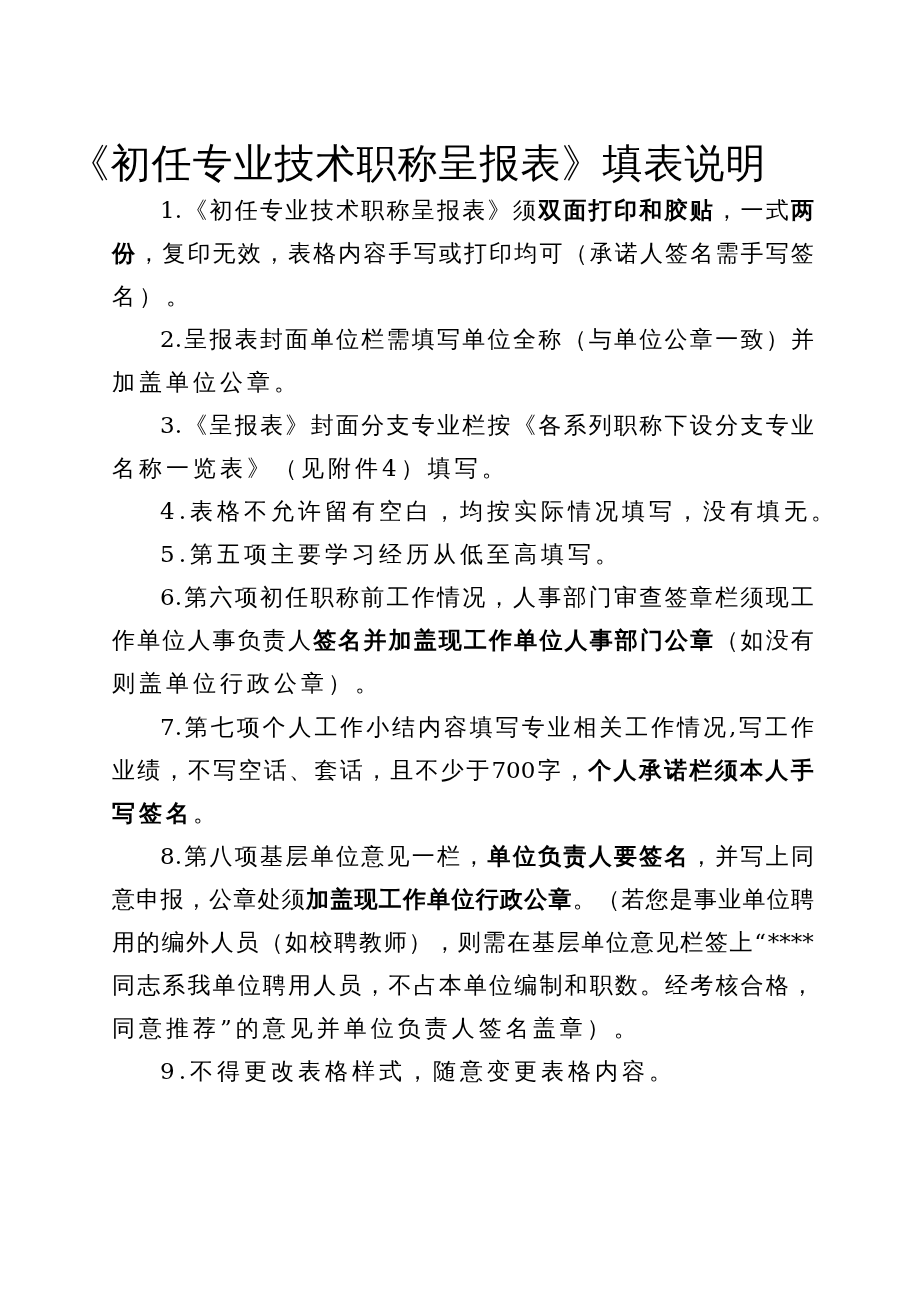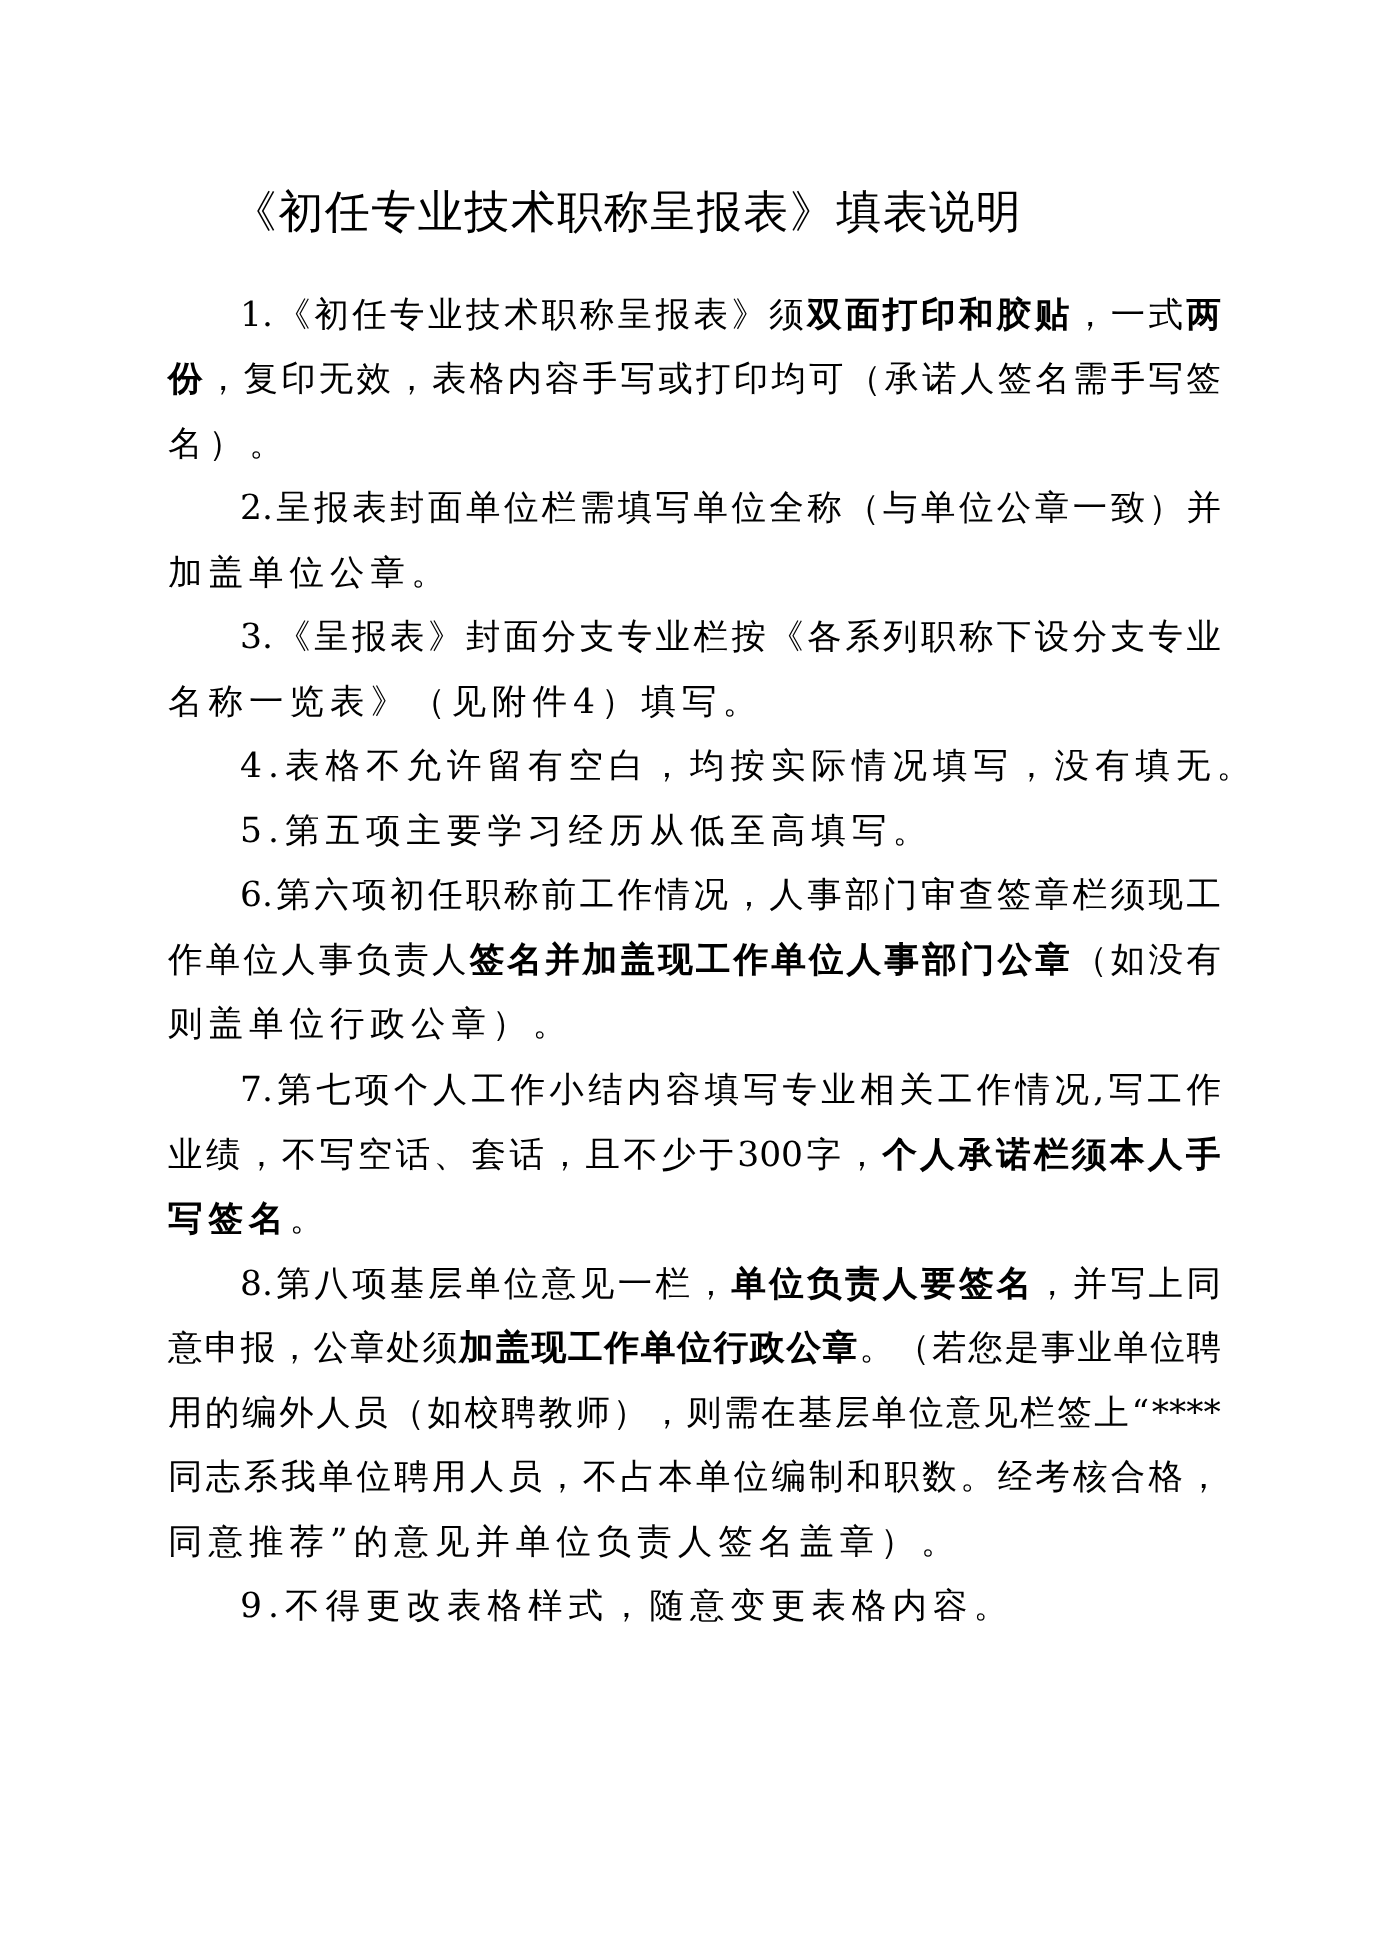--- a/index.html
+++ b/index.html
@@ -3,24 +3,24 @@
 <meta charset="utf-8">
 <style>
   html, body { margin: 0; padding: 0; background: #ffffff; }
   body {
     width: 920px; height: 1302px; position: relative; overflow: hidden;
     font-family: "DejaVu Serif", "Liberation Serif", serif;
     color: #000000;
   }
   .page { position: absolute; left: 0; top: 0; width: 920px; height: 1302px; background: #ffffff; }
   .title {
-    position: absolute; left: 0; top: 116px; width: 836px;
+    position: absolute; left: 0; top: 137px; width: 836px;
     text-align: center;
     font-family: "DejaVu Sans", "Liberation Sans", sans-serif;
-    font-size: 30px; font-weight: normal; letter-spacing: 1px;
+    font-size: 40px; font-weight: normal; letter-spacing: 1px;
     line-height: 52px; white-space: nowrap;
   }
   .line {
     position: absolute; left: 112px; width: 702px; height: 42px;
     font-size: 23px; line-height: 42px; white-space: nowrap;
     display: flex; justify-content: space-between; align-items: center;
   }
   .line.indent { left: 160px; width: 654px; }
   .line.short { justify-content: flex-start; letter-spacing: 4px; }
   .line span { display: inline-block; }
@@ -336,21 +336,21 @@
       <span>空</span>
       <span>话</span>
       <span>、</span>
       <span>套</span>
       <span>话</span>
       <span>，</span>
       <span>且</span>
       <span>不</span>
       <span>少</span>
       <span>于</span>
-      <span>300</span>
+      <span>700</span>
       <span>字</span>
       <span>，</span>
       <span class="b">个</span>
       <span class="b">人</span>
       <span class="b">承</span>
       <span class="b">诺</span>
       <span class="b">栏</span>
       <span class="b">须</span>
       <span class="b">本</span>
       <span class="b">人</span>

